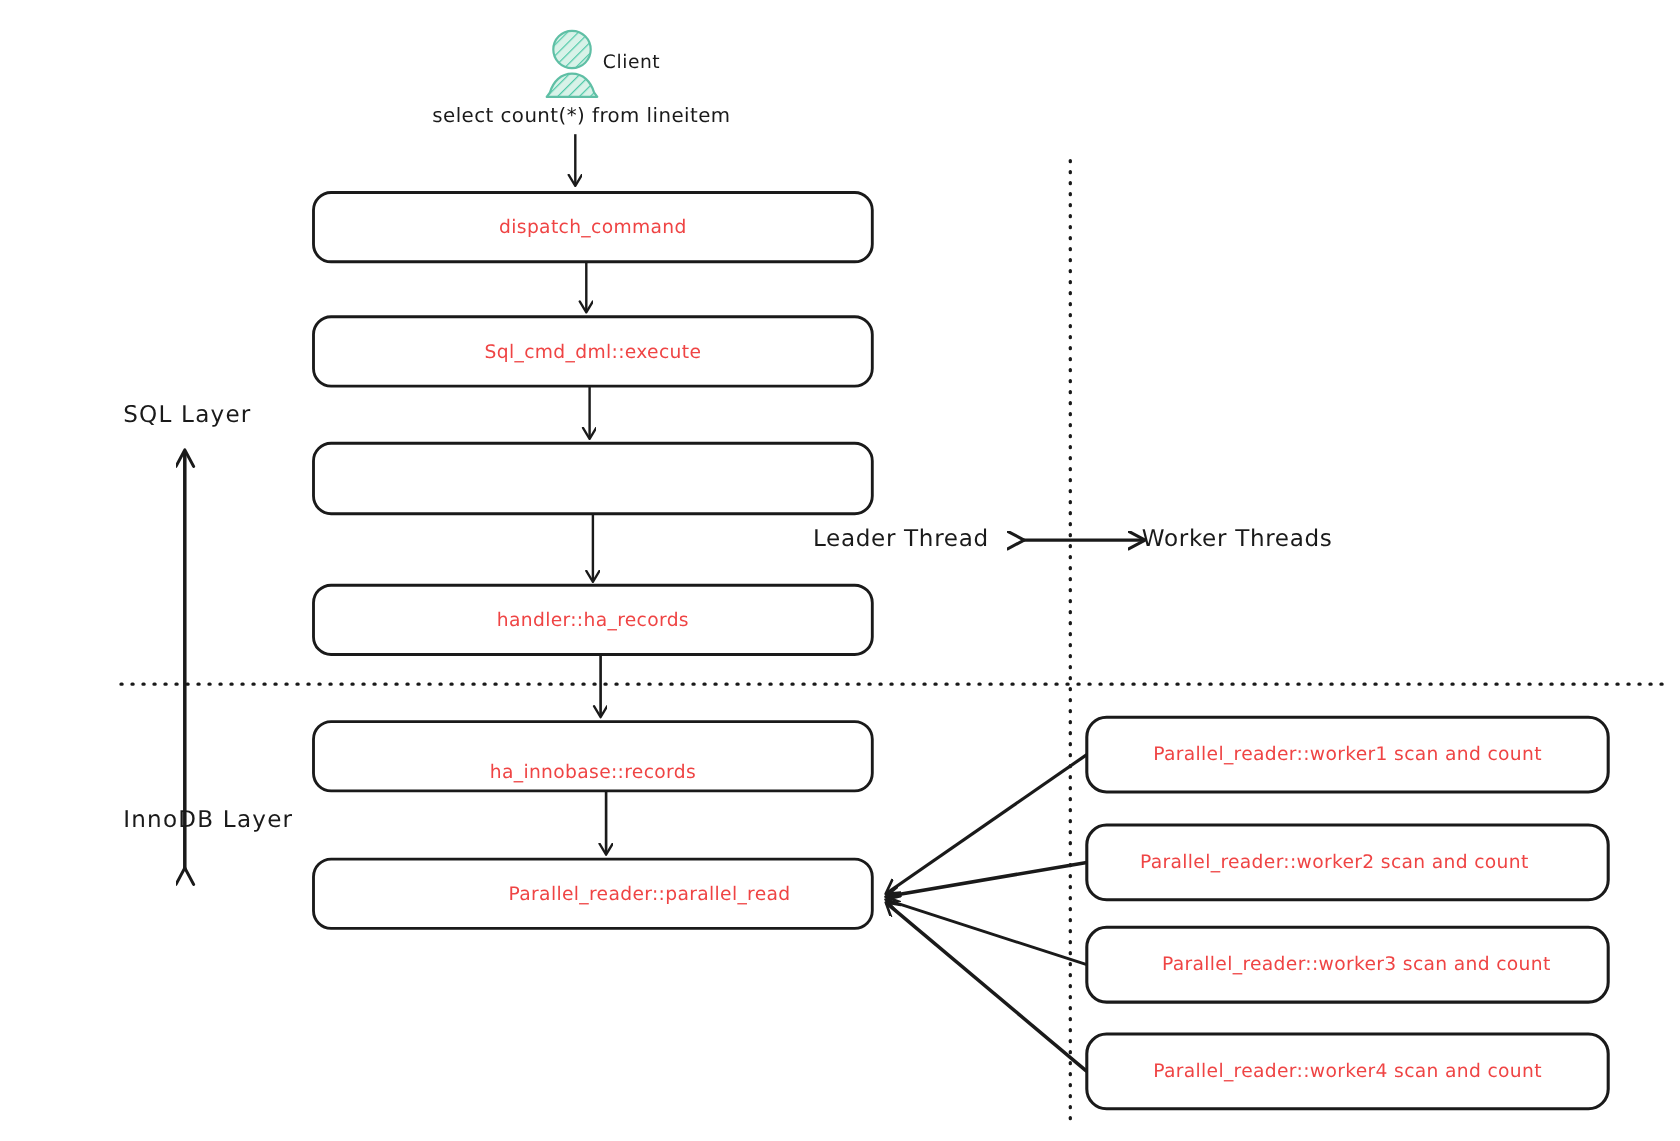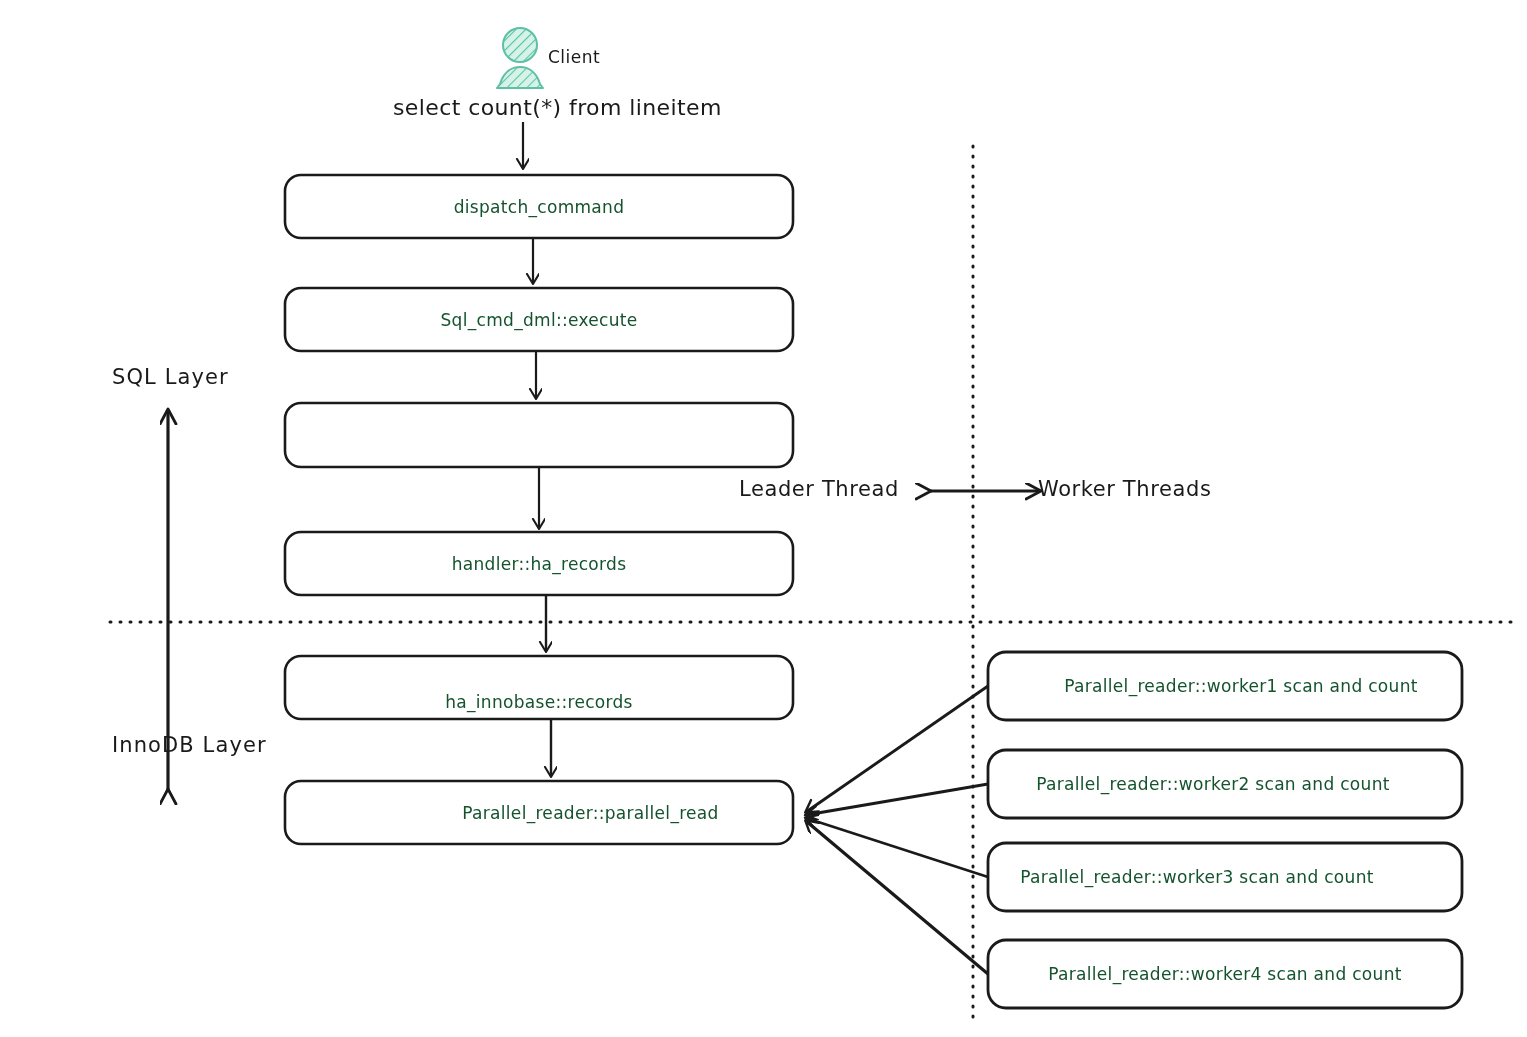--- a/index.html
+++ b/index.html
@@ -25,32 +25,32 @@
     height: 1037px;
   }
   .node-label {
     position: absolute;
     display: flex;
     align-items: center;
     justify-content: center;
     text-align: center;
     font-family: "DejaVu Sans", sans-serif;
     font-size: 17px;
-    color: #14532d;
+    color: #ef4444;
     letter-spacing: 0.3px;
     pointer-events: none;
     border-radius: 10px;
   }
   .free-label {
     position: absolute;
     font-family: "DejaVu Sans", sans-serif;
     color: #1a1a1a;
     white-space: nowrap;
   }
-  .lbl-query { font-size: 22px; letter-spacing: 0.4px; }
+  .lbl-query { font-size: 18px; letter-spacing: 0.4px; }
   .lbl-client { font-size: 17px; letter-spacing: 0.5px; }
   .lbl-layer { font-size: 21px; letter-spacing: 1.1px; }
   .lbl-thread { font-size: 21px; letter-spacing: 0.6px; }
 </style>
 </head>
 <body>
 
 <div id="canvas">
 
   <svg id="svg-layer" viewBox="0 0 1527 1037">
@@ -120,18 +120,18 @@
   <div class="free-label lbl-thread" style="left:727px; top:477px;margin-left:12px;">Leader Thread</div>
 
   <div class="free-label lbl-thread" style="left:1038px; top:477px;text-align:center;">Worker Threads</div>
 
   <div class="node-label" style="left:285px; top:175px; width:508px; height:63px;">dispatch_command</div>
   <div class="node-label" style="left:285px; top:288px; width:508px; height:63px;">Sql_cmd_dml::execute</div>
   <div class="node-label" style="left:285px; top:532px; width:508px; height:63px;">handler::ha_records</div>
   <div class="node-label" style="left:285px; top:656px; width:508px; height:63px;margin-top:14px;">ha_innobase::records</div>
   <div class="node-label" style="left:285px; top:781px; width:611px; height:63px;">Parallel_reader::parallel_read</div>
 
-  <div class="node-label" style="left:988px; top:652px; width:474px; height:68px;margin-left:16px;">Parallel_reader::worker1 scan and count</div>
+  <div class="node-label" style="left:988px; top:652px; width:474px; height:68px;">Parallel_reader::worker1 scan and count</div>
   <div class="node-label" style="left:976px; top:750px; width:474px; height:68px;">Parallel_reader::worker2 scan and count</div>
-  <div class="node-label" style="left:960px; top:843px; width:474px; height:68px;">Parallel_reader::worker3 scan and count</div>
+  <div class="node-label" style="left:996px; top:843px; width:474px; height:68px;">Parallel_reader::worker3 scan and count</div>
   <div class="node-label" style="left:988px; top:940px; width:474px; height:68px;">Parallel_reader::worker4 scan and count</div>
 
 </div>
 
 </body></html>

